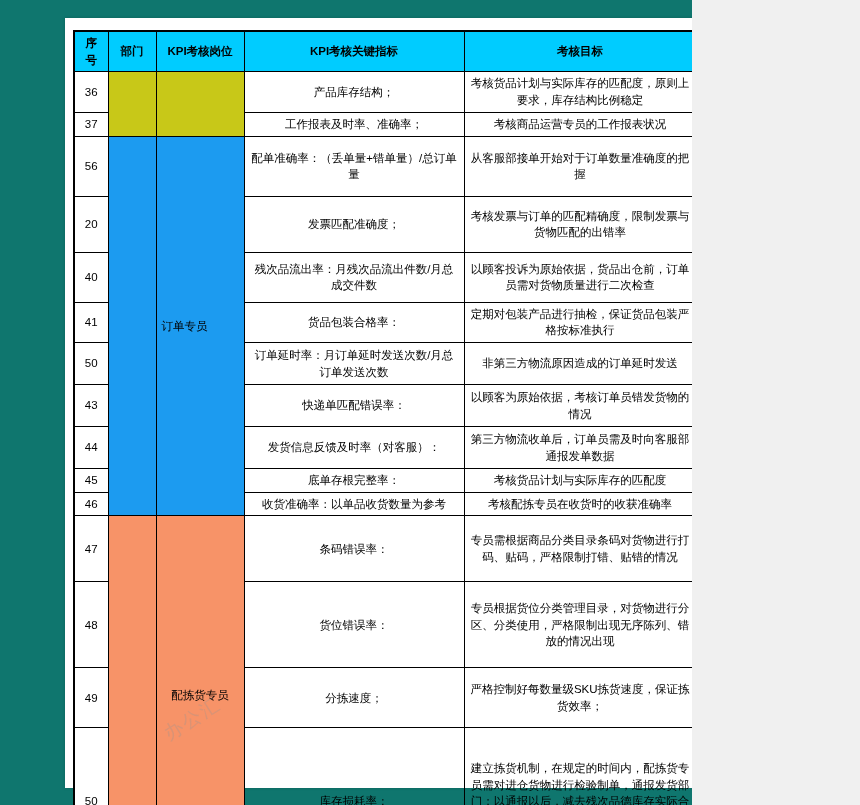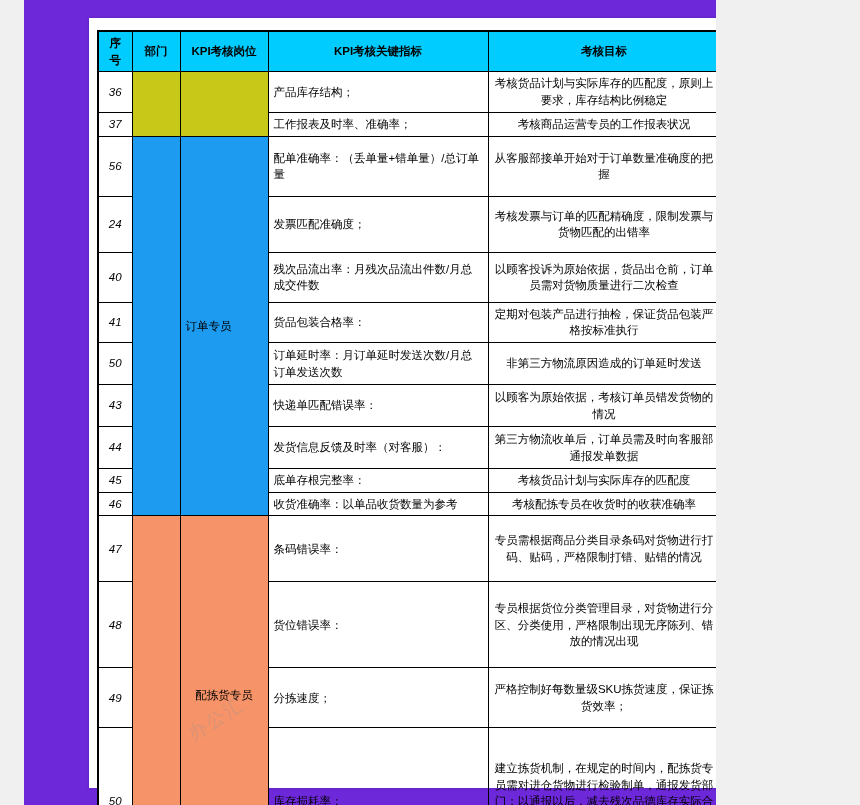--- a/index.html
+++ b/index.html
@@ -4,24 +4,23 @@
 <style>
   html, body {
     margin: 0;
     padding: 0;
     background: #f0f0f0;
     font-family: "Liberation Sans", sans-serif;
   }
   .page {
     width: 692px;
     height: 805px;
-    background: #6d28d9;
+    background: #0f766e;
     position: relative;
     overflow: hidden;
-    margin-left: 24px;
   }
   .sheet {
     position: absolute;
     left: 65px;
     top: 18px;
     width: 730px;
     height: 770px;
     background: #ffffff;
     box-shadow: 0 0 3px rgba(0,0,0,0.18);
     box-sizing: border-box;
@@ -53,35 +52,34 @@
     font-weight: bold;
     text-align: center;
     height: 26px;
     font-size: 12px;
     padding: 3px 2px;
   }
   td.num {
     text-align: center;
     font-size: 11.5px;
     background: #ffffff;
-    font-style: italic;
   }
   td.dept {
     text-align: center;
     font-weight: normal;
     font-size: 11.5px;
   }
   td.dept.olive { background: #c8c818; }
   td.dept.blue  { background: #1c9bf0; }
   td.dept.orange{ background: #f79368; }
   td.post { font-size: 11.5px; }
   td.post.olive { background: #c8c818; }
   td.post.blue  { background: #1c9bf0; }
   td.post.orange{ background: #f79368; }
-  td.kpi-idx { text-align: left; }
+  td.kpi-idx { text-align: center; }
   td.goal { text-align: center; }
   td.datacell { background: #ffffff; }
 
   .col-no   { width: 34px; }
   .col-dept { width: 48px; }
   .col-post { width: 88px; }
   .col-kpi  { width: 220px; }
   .col-goal { width: 232px; }
   .col-data { width: 88px; }
 
@@ -142,21 +140,21 @@
 
           <tr style="height:60px">
             <td class="num">56</td>
             <td class="dept blue" rowspan="9"></td>
             <td class="post blue" rowspan="9" style="text-align:left">订单专员</td>
             <td class="kpi-idx">配单准确率：（丢单量+错单量）/总订单量</td>
             <td class="goal">从客服部接单开始对于订单数量准确度的把握</td>
             <td class="datacell"></td>
           </tr>
           <tr style="height:56px">
-            <td class="num">24</td>
+            <td class="num">20</td>
             <td class="kpi-idx">发票匹配准确度；</td>
             <td class="goal">考核发票与订单的匹配精确度，限制发票与货物匹配的出错率</td>
             <td class="datacell"></td>
           </tr>
           <tr style="height:50px">
             <td class="num">40</td>
             <td class="kpi-idx">残次品流出率：月残次品流出件数/月总成交件数</td>
             <td class="goal">以顾客投诉为原始依据，货品出仓前，订单员需对货物质量进行二次检查</td>
             <td class="datacell"></td>
           </tr>

